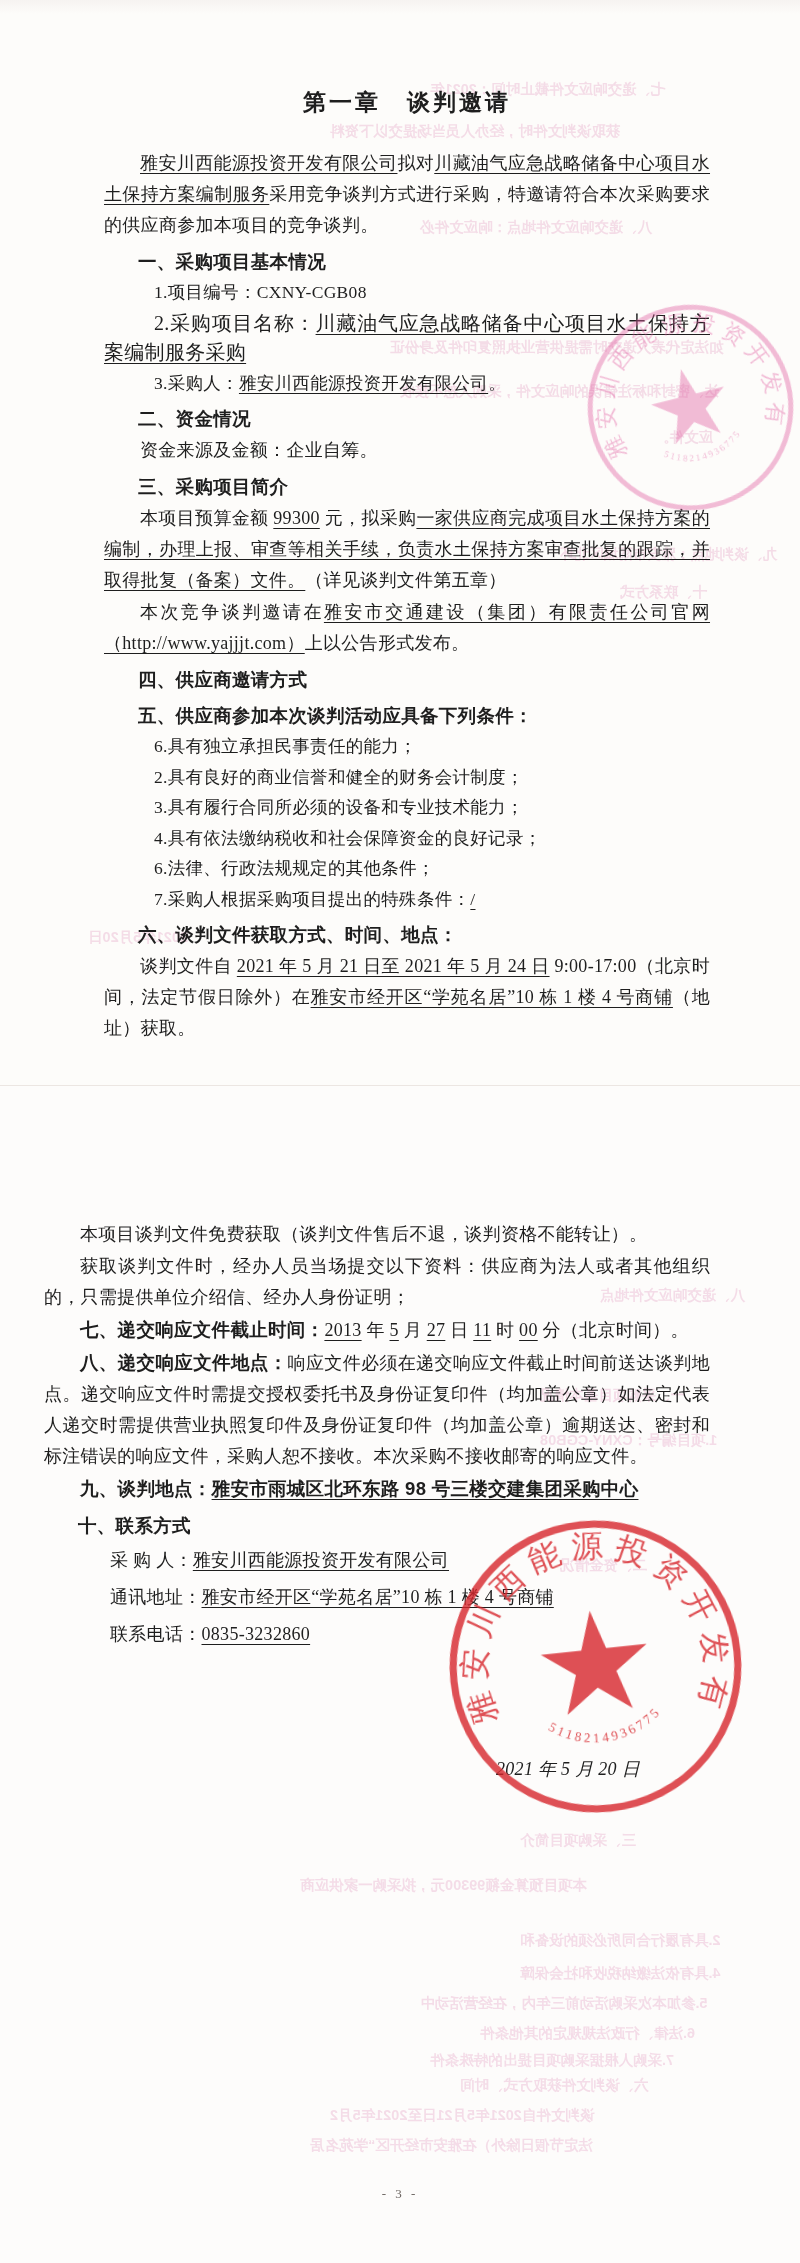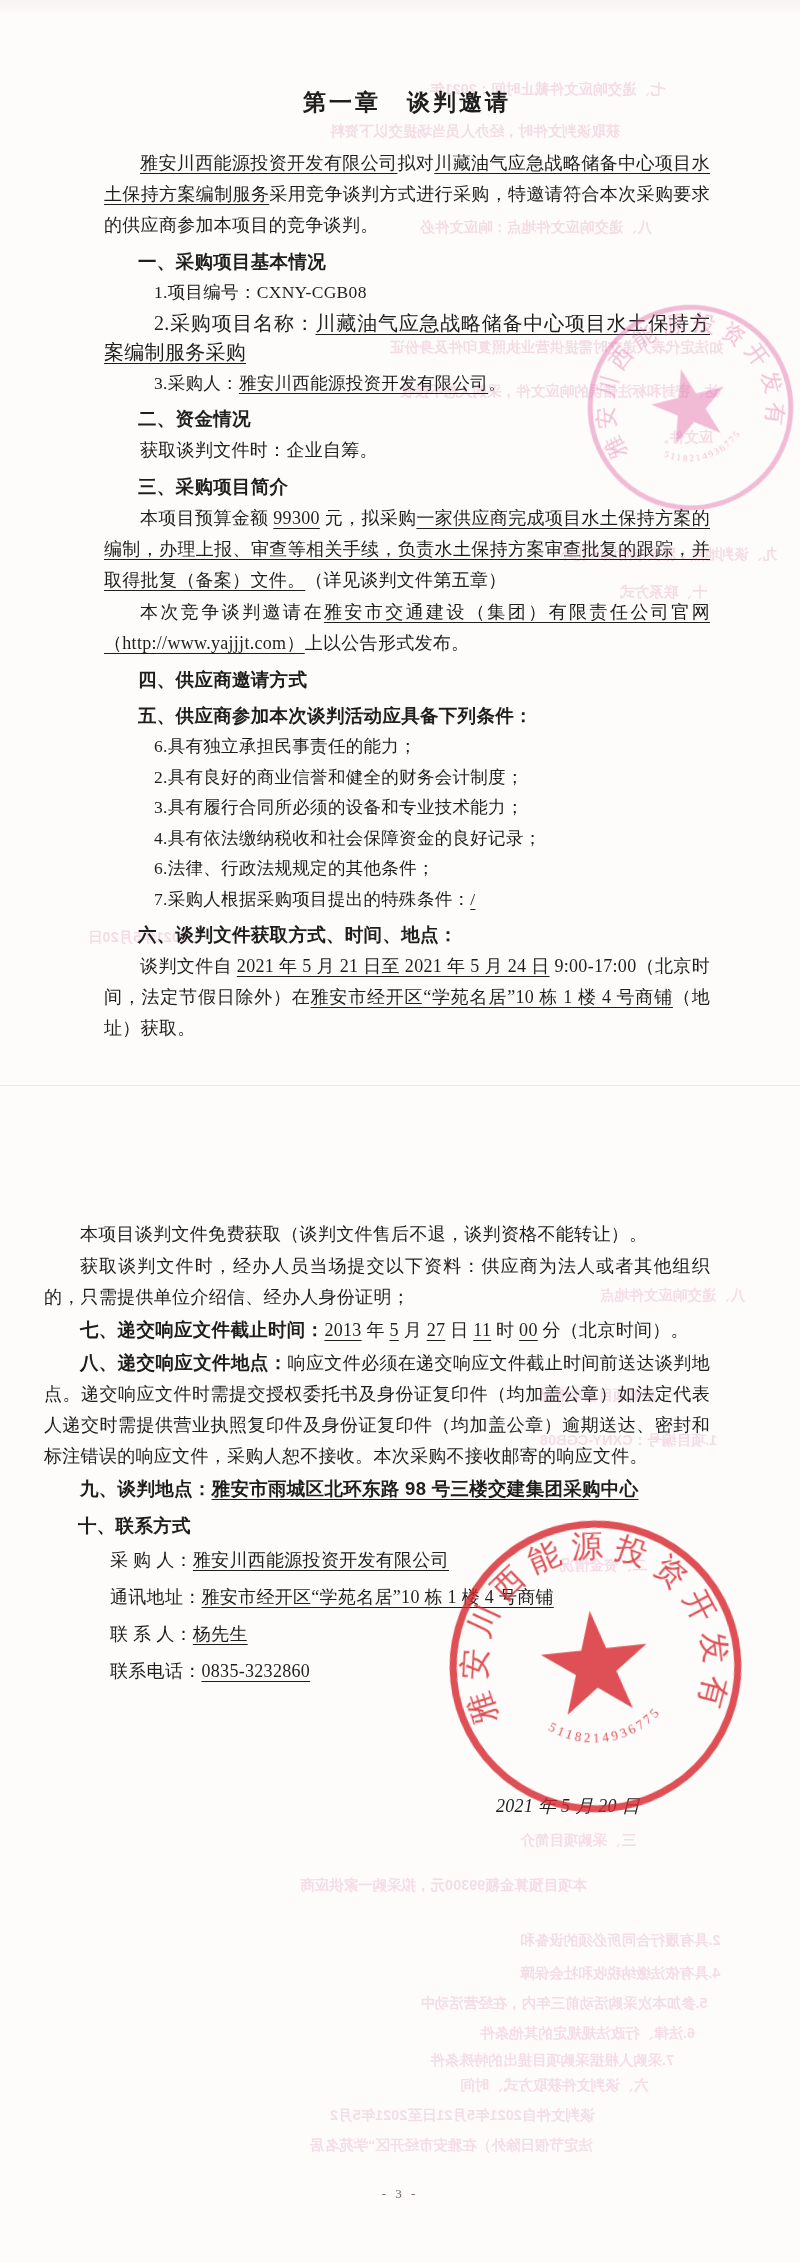--- a/index.html
+++ b/index.html
@@ -57,21 +57,21 @@
       </div>
 
     <div class="content">
         <div class="blk title"><span>第一章　谈判邀请</span></div>
         <div class="blk p"><span class="u">雅安川西能源投资开发有限公司</span><span>拟对</span><span class="u">川藏油气应急战略储备中心项目水土保持方案编制服务</span><span>采用竞争谈判方式进行采购，特邀请符合本次采购要求的供应商参加本项目的竞争谈判。</span></div>
         <div class="blk h"><span>一、采购项目基本情况</span></div>
         <div class="blk li"><span>1.项目编号：CXNY-CGB08</span></div>
         <div class="blk li2"><span>2.采购项目名称：</span><span class="u">川藏油气应急战略储备中心项目水土保持方案编制服务采购</span></div>
         <div class="blk li"><span>3.采购人：</span><span class="u">雅安川西能源投资开发有限公司</span><span>。</span></div>
         <div class="blk h"><span>二、资金情况</span></div>
-        <div class="blk p"><span>获取谈判文件时：企业自筹。</span></div>
+        <div class="blk p"><span>资金来源及金额：企业自筹。</span></div>
         <div class="blk h"><span>三、采购项目简介</span></div>
         <div class="blk p"><span>本项目预算金额 </span><span class="u">99300</span><span> 元，拟采购</span><span class="u">一家供应商完成项目水土保持方案的编制，办理上报、审查等相关手续，负责水土保持方案审查批复的跟踪，并取得批复（备案）文件。</span><span>（详见谈判文件第五章）</span></div>
         <div class="blk p"><span>本次竞争谈判邀请在</span><span class="u">雅安市交通建设（集团）有限责任公司官网（http://www.yajjjt.com）</span><span>上以公告形式发布。</span></div>
         <div class="blk h"><span>四、供应商邀请方式</span></div>
         <div class="blk h"><span>五、供应商参加本次谈判活动应具备下列条件：</span></div>
         <div class="blk li"><span>6.具有独立承担民事责任的能力；</span></div>
         <div class="blk li"><span>2.具有良好的商业信誉和健全的财务会计制度；</span></div>
         <div class="blk li"><span>3.具有履行合同所必须的设备和专业技术能力；</span></div>
         <div class="blk li"><span>4.具有依法缴纳税收和社会保障资金的良好记录；</span></div>
         <div class="blk li"><span>6.法律、行政法规规定的其他条件；</span></div>
@@ -122,21 +122,20 @@
 
     <div class="content">
         <div class="blk p"><span>本项目谈判文件免费获取（谈判文件售后不退，谈判资格不能转让）。</span></div>
         <div class="blk p"><span>获取谈判文件时，经办人员当场提交以下资料：供应商为法人或者其他组织的，只需提供单位介绍信、经办人身份证明；</span></div>
         <div class="blk hp"><span class="b">七、递交响应文件截止时间：</span><span class="u">2013</span><span> 年 </span><span class="u">5</span><span> 月 </span><span class="u">27</span><span> 日 </span><span class="u">11</span><span> 时 </span><span class="u">00</span><span> 分（北京时间）。</span></div>
         <div class="blk hp"><span class="b">八、递交响应文件地点：</span><span>响应文件必须在递交响应文件截止时间前送达谈判地点。递交响应文件时需提交授权委托书及身份证复印件（均加盖公章）如法定代表人递交时需提供营业执照复印件及身份证复印件（均加盖公章）逾期送达、密封和标注错误的响应文件，采购人恕不接收。本次采购不接收邮寄的响应文件。</span></div>
         <div class="blk hp"><span class="b">九、谈判地点：</span><span class="u b">雅安市雨城区北环东路 98 号三楼交建集团采购中心</span></div>
         <div class="blk h"><span>十、联系方式</span></div>
         <div class="blk c"><span>采 购 人：</span><span class="u">雅安川西能源投资开发有限公司</span></div>
         <div class="blk c"><span>通讯地址：</span><span class="u">雅安市经开区“学苑名居”10 栋 1 楼 4 号商铺</span></div>
-        <div class="blk c"><span>联 系 人：</span><span class="u">杨先生</span></div>
         <div class="blk c"><span>联系电话：</span><span class="u">0835-3232860</span></div>
         <div class="blk date"><span>2021 年 5 月 20 日</span></div>
       </div>
 
     <div class="ft ft-abs">- 3 -</div>
 
     <div class="stamp stamp-2">
       <svg viewBox="0 0 300 300">
         <defs>
           <path id="arc2" d="M56.5,204 A108,108 0 1 1 243.5,204" fill="none"></path>

